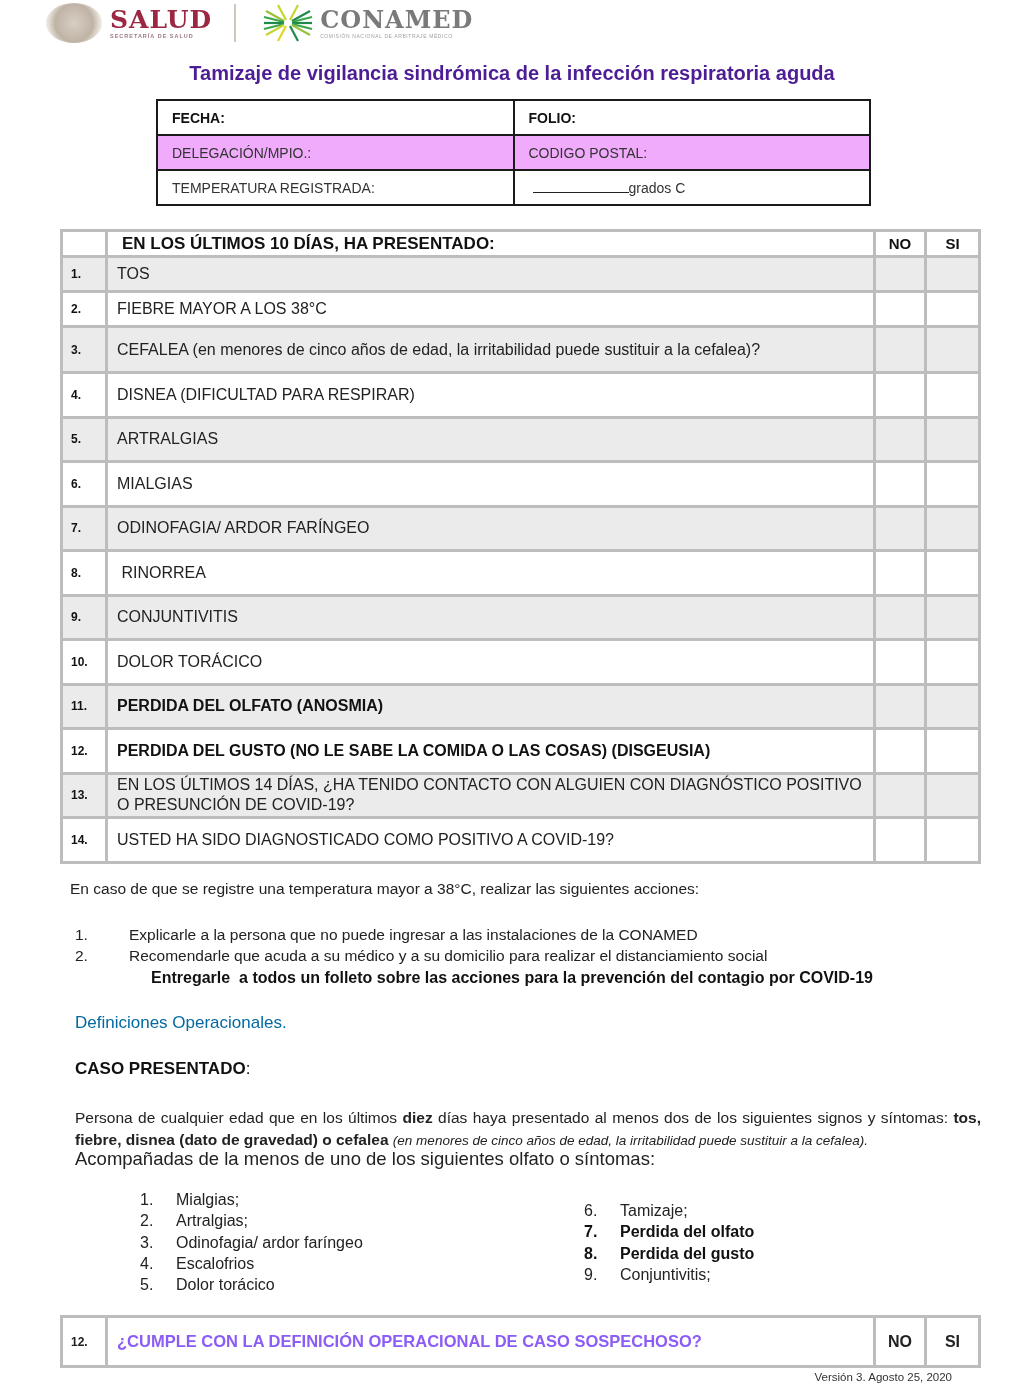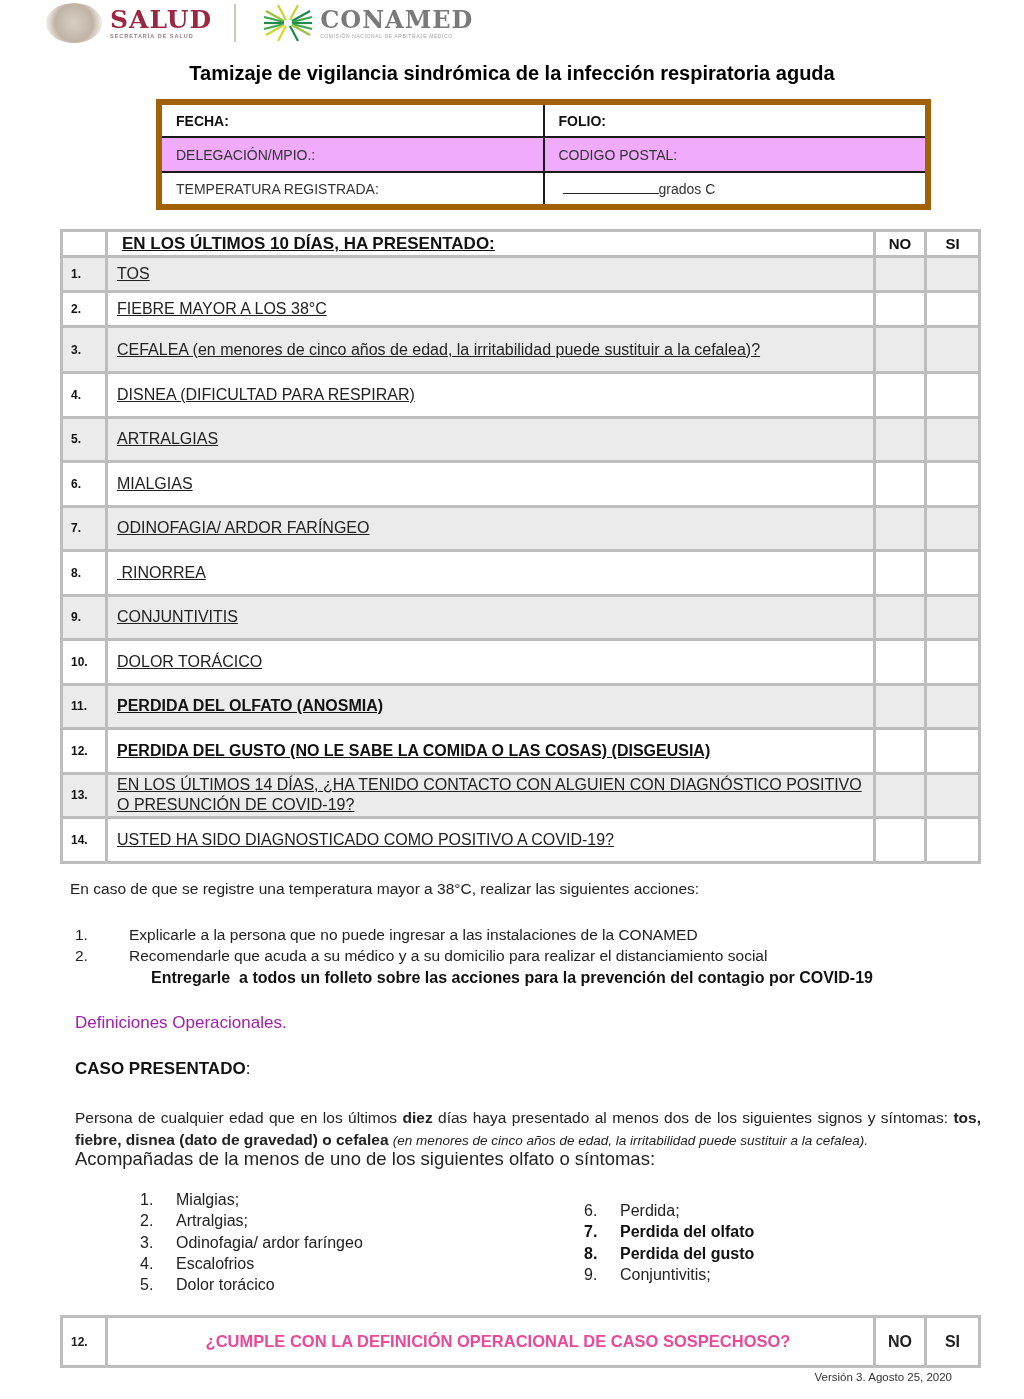--- a/index.html
+++ b/index.html
@@ -11,64 +11,64 @@
   .seal { width: 56px; height: 40px; border-radius: 50%; background: radial-gradient(circle at 50% 50%, #d8cfc4 0%, #bfb3a5 55%, #e8e2da 75%, #fff 100%); }
   .salud { margin-left: 8px; display: flex; flex-direction: column; }
   .salud-word { font-family: "DejaVu Serif", serif; font-weight: bold; font-size: 25px; color: #9b2743; letter-spacing: 1px; line-height: 26px; }
   .salud-sub { font-size: 5.5px; color: #9b7a80; letter-spacing: 1px; font-weight: bold; }
   .logo-sep { width: 2px; height: 38px; background: #cfc6bd; margin: 0 26px 0 22px; }
   .conamed-mark { width: 52px; height: 40px; position: relative; }
   .conamed { margin-left: 6px; display: flex; flex-direction: column; }
   .conamed-word { font-family: "DejaVu Serif", serif; font-weight: bold; font-size: 24px; color: #7a7a7a; letter-spacing: 1px; line-height: 26px; }
   .conamed-sub { font-size: 5px; color: #a0a0a0; letter-spacing: 0.6px; }
 
-  .title { position: absolute; left: 0; width: 1024px; top: 62px; text-align: center; font-size: 20px; font-weight: bold; color: #000000; }
+  .title { position: absolute; left: 0; width: 1024px; top: 62px; text-align: center; font-size: 20px; font-weight: bold; color: #4c1d95; }
 
   
-  .info { position: absolute; left: 156px; top: 99px; width: 775px; border: 6px solid #a16207; border-collapse: collapse; }
+  .info { position: absolute; left: 156px; top: 99px; width: 715px; border: 2px solid #a16207; border-collapse: collapse; }
   .info td { border: 2px solid #1a1a1a; height: 35px; padding-left: 14px; font-size: 14px; color: #333; width: 50%; }
   .info tr.gray td { background: #f0abfc; }
   .info td.b { font-weight: bold; color: #111; }
   .blank-line { display: inline-block; width: 96px; border-bottom: 1px solid #222; vertical-align: baseline; margin-left: 4px; height: 12px; }
 
   
   .sym { position: absolute; left: 60px; top: 229px; width: 921px; border-collapse: collapse; }
   .sym td { border: 3px solid #bdbdbd; }
   .sym td.num { width: 45px; font-size: 12px; font-weight: bold; padding-left: 8px; color: #111; }
-  .sym td.txt { font-size: 16px; padding-left: 9px; color: #222; line-height: 20px; text-decoration: underline; }
+  .sym td.txt { font-size: 16px; padding-left: 9px; color: #222; line-height: 20px; }
   .sym td.chk { width: 51px; }
   .sym td.chk2 { width: 54px; }
   .sym tr.g td { background: #ebebeb; }
   .sym tr.hdr td { height: 26px; background: #fff; }
   .sym tr.hdr td.txt { font-weight: bold; font-size: 17px; color: #111; padding-left: 14px; }
   .sym tr.hdr td.chk, .sym tr.hdr td.chk2 { text-align: center; font-weight: bold; font-size: 15px; color: #111; }
   .sym tr.r td { height: 44.5px; }
   .sym tr.short td { height: 35px; }
   .sym td.bold { font-weight: bold; color: #111; }
 
   .para { position: absolute; left: 70px; font-size: 15.5px; color: #222; }
   .ol-item { position: absolute; left: 75px; font-size: 15.5px; color: #222; }
   .ol-item .n { display: inline-block; width: 54px; }
   .strong-line { position: absolute; left: 0; width: 1024px; text-align: center; top: 969px; font-size: 16px; font-weight: bold; color: #111; }
 
-  .defs { position: absolute; left: 75px; top: 1013px; font-size: 17px; color: #a21caf; }
+  .defs { position: absolute; left: 75px; top: 1013px; font-size: 17px; color: #0369a1; }
   .caso-title { position: absolute; left: 75px; top: 1059px; font-size: 17px; font-weight: bold; color: #111; }
   .caso-body { position: absolute; left: 75px; top: 1083px; width: 906px; font-size: 15.5px; line-height: 22px; text-align: justify; color: #222; margin-top: 24px; }
   .caso-body i { font-size: 13.5px; }
   .acomp { position: absolute; left: 75px; top: 1148px; font-size: 18.5px; color: #222; }
 
   .list-a { position: absolute; left: 140px; top: 1189px; font-size: 16px; line-height: 21.3px; color: #222; }
   .list-b { position: absolute; left: 584px; top: 1200px; font-size: 16px; line-height: 21.3px; color: #222; }
   .li .n { display: inline-block; width: 36px; }
   .li.bold { font-weight: bold; color: #111; }
 
   .final { position: absolute; left: 60px; top: 1315px; width: 921px; border-collapse: collapse; }
   .final td { border: 3px solid #bdbdbd; height: 50px; }
   .final td.num { width: 45px; font-size: 12px; font-weight: bold; padding-left: 8px; }
-  .final td.txt { font-size: 16.5px; font-weight: bold; padding-left: 15px; color: #ec4899; text-align: center; }
+  .final td.txt { font-size: 16.5px; font-weight: bold; padding-left: 9px; color: #8b5cf6; }
   .final td.chk { width: 51px; text-align: center; font-weight: bold; font-size: 16px; }
   .final td.chk2 { width: 54px; text-align: center; font-weight: bold; font-size: 16px; }
 
   .version { position: absolute; right: 72px; top: 1371px; font-size: 11.5px; color: #333; text-align: center; }
 </style>
 </head>
 <body>
 
 <div class="logos">
   <div class="seal"></div>
@@ -230,21 +230,21 @@
 <p class="acomp">Acompañadas de la menos de uno de los siguientes olfato o síntomas:</p>
 
 <div class="list-a">
   <div class="li"><span class="n">1.</span><span>Mialgias;</span></div>
   <div class="li"><span class="n">2.</span><span>Artralgias;</span></div>
   <div class="li"><span class="n">3.</span><span>Odinofagia/ ardor faríngeo</span></div>
   <div class="li"><span class="n">4.</span><span>Escalofrios</span></div>
   <div class="li"><span class="n">5.</span><span>Dolor torácico</span></div>
 </div>
 <div class="list-b">
-  <div class="li"><span class="n">6.</span><span>Perdida;</span></div>
+  <div class="li"><span class="n">6.</span><span>Tamizaje;</span></div>
   <div class="li bold"><span class="n">7.</span><span>Perdida del olfato</span></div>
   <div class="li bold"><span class="n">8.</span><span>Perdida del gusto</span></div>
   <div class="li"><span class="n">9.</span><span>Conjuntivitis;</span></div>
 </div>
 
 <table class="final">
   <tbody>
       <tr>
     <td class="num">12.</td>
     <td class="txt">¿CUMPLE CON LA DEFINICIÓN OPERACIONAL DE CASO SOSPECHOSO?</td>

